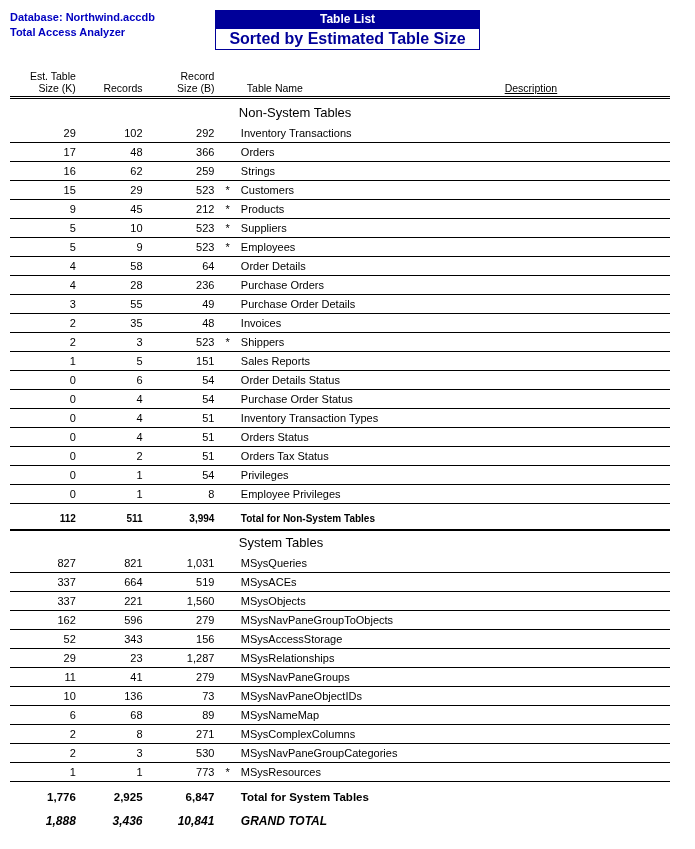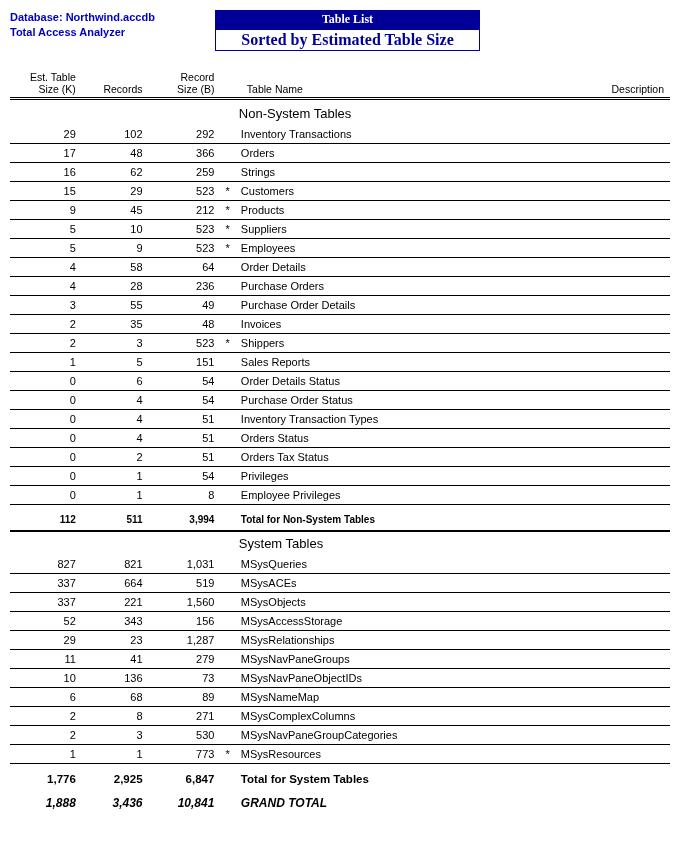--- a/index.html
+++ b/index.html
@@ -20,21 +20,20 @@
     width: 205px;
   }
   .header-left div {
     color: #0000c0;
     font-weight: bold;
     font-size: 11px;
     line-height: 1.4;
   }
   .header-right {
     width: 265px;
-    font-family: Liberation Serif, serif;
   }
   .title-box {
     background: #000099;
     color: #fff;
     font-weight: bold;
     text-align: center;
     font-size: 12px;
     padding: 1px 0;
     border: 1px solid #000099;
   }
@@ -54,21 +53,21 @@
   }
   table.report th {
     font-weight: normal;
     font-size: 10.5px;
     text-align: right;
     padding: 2px 6px 2px 2px;
     vertical-align: bottom;
     border: none;
   }
   table.report th.tname { text-align: left; padding-left: 8px; }
-  table.report th.desc { text-align: right; padding-left: 40px; }
+  table.report th.desc { text-align: left; padding-left: 40px; text-decoration: underline; }
   tr.section-head td {
     font-weight: normal;
     font-size: 13px;
     padding: 4px 0 4px 0;
   }
   tr.data td {
     border-bottom: 1px solid #000;
     padding: 3px 6px 3px 2px;
     font-size: 11px;
   }
@@ -338,20 +337,28 @@
       </tr>
       <tr class="data">
         <td class="num">337</td>
         <td class="num">221</td>
         <td class="num">1,560</td>
         <td class="star"></td>
         <td class="name">MSysObjects</td>
         <td class="desc"></td>
       </tr>
       <tr class="data">
+        <td class="num">162</td>
+        <td class="num">596</td>
+        <td class="num">279</td>
+        <td class="star"></td>
+        <td class="name">MSysNavPaneGroupToObjects</td>
+        <td class="desc"></td>
+      </tr>
+      <tr class="data">
         <td class="num">52</td>
         <td class="num">343</td>
         <td class="num">156</td>
         <td class="star"></td>
         <td class="name">MSysAccessStorage</td>
         <td class="desc"></td>
       </tr>
       <tr class="data">
         <td class="num">29</td>
         <td class="num">23</td>

